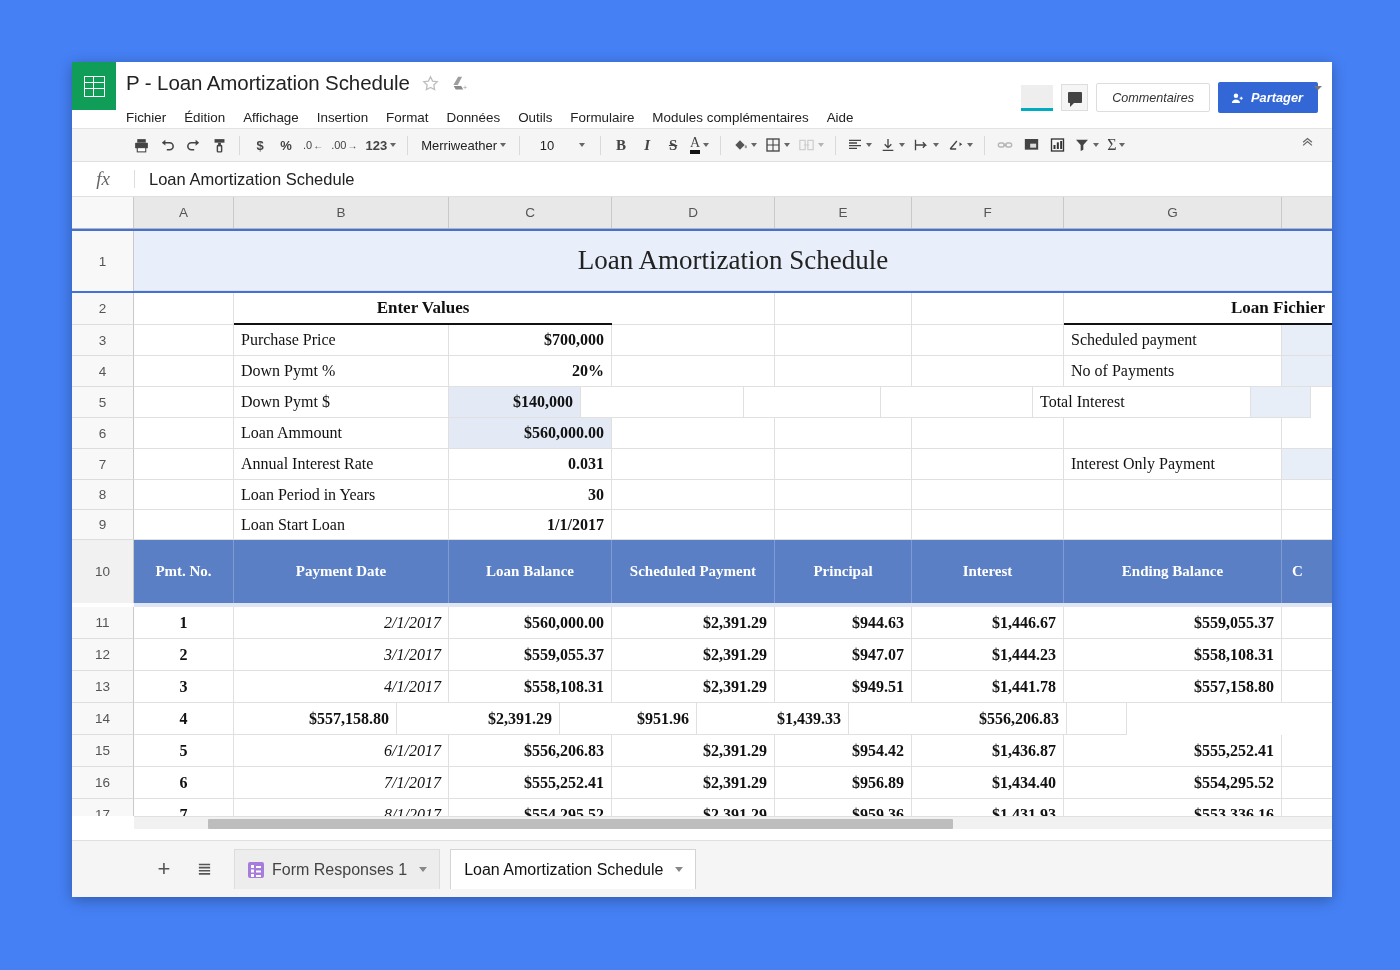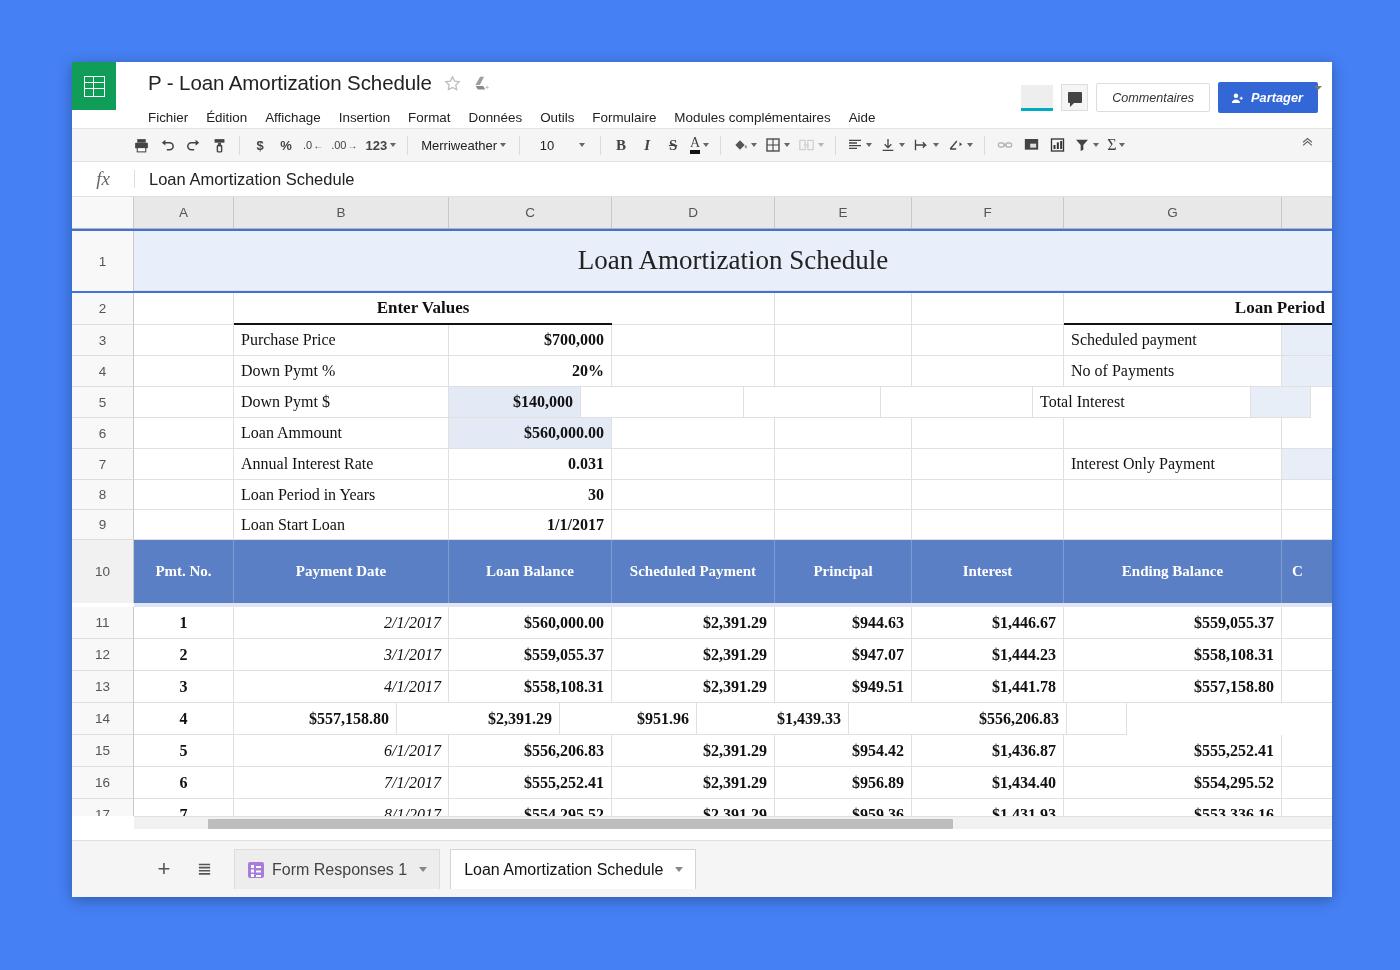--- a/index.html
+++ b/index.html
@@ -43,21 +43,21 @@
   }
   .logo-glyph::after {
     content:""; position:absolute; left:0; right:0; top:11.5px;
     border-top:1.6px solid #fff;
   }
   .logo-vline {
     position:absolute; top:0; bottom:0; left:8.5px;
     border-left:1.6px solid #fff;
   }
 
-  .title-block { padding-left: 32px; padding-top: 6px; flex: 1 1 auto; }
+  .title-block { padding-left: 10px; padding-top: 6px; flex: 1 1 auto; }
   .doc-title-row { display: flex; align-items: center; gap: 11px; height: 30px; }
   .doc-title {
     font-size: 20.5px; color: #222; letter-spacing: -0.1px; white-space: nowrap;
   }
   .ic-star, .ic-drive {
     width: 19px; height: 19px; position: relative; cursor: pointer;
   }
   .ic-star svg, .ic-drive svg { display:block; }
 
   .menubar { display: flex; gap: 0px; margin-top: 10px; }
@@ -511,21 +511,21 @@
         <div class="cell" style="width:1198px;height:60px">Loan Amortization Schedule</div>
       </div>
 
       <div class="row">
         <div class="rh" style="height:32px">2</div>
         <div class="cell" style="width:100px;height:32px"></div>
         <div class="cell c bold under" style="width:378px;height:32px;font-size:17px;border-right:none;">Enter Values</div>
         <div class="cell" style="width:163px;height:32px"></div>
         <div class="cell" style="width:137px;height:32px"></div>
         <div class="cell" style="width:152px;height:32px"></div>
-        <div class="cell r bold under" style="width:268px;height:32px;font-size:17px;border-right:none;">Loan Period</div>
+        <div class="cell r bold under" style="width:268px;height:32px;font-size:17px;border-right:none;">Loan Fichier</div>
       </div>
 
       <div class="row">
         <div class="rh" style="height:31px">3</div>
         <div class="cell" style="width:100px;height:31px"></div>
         <div class="cell" style="width:215px;height:31px">Purchase Price</div>
         <div class="cell r bold" style="width:163px;height:31px">$700,000</div>
         <div class="cell" style="width:163px;height:31px"></div>
         <div class="cell" style="width:137px;height:31px"></div>
         <div class="cell" style="width:152px;height:31px"></div>

